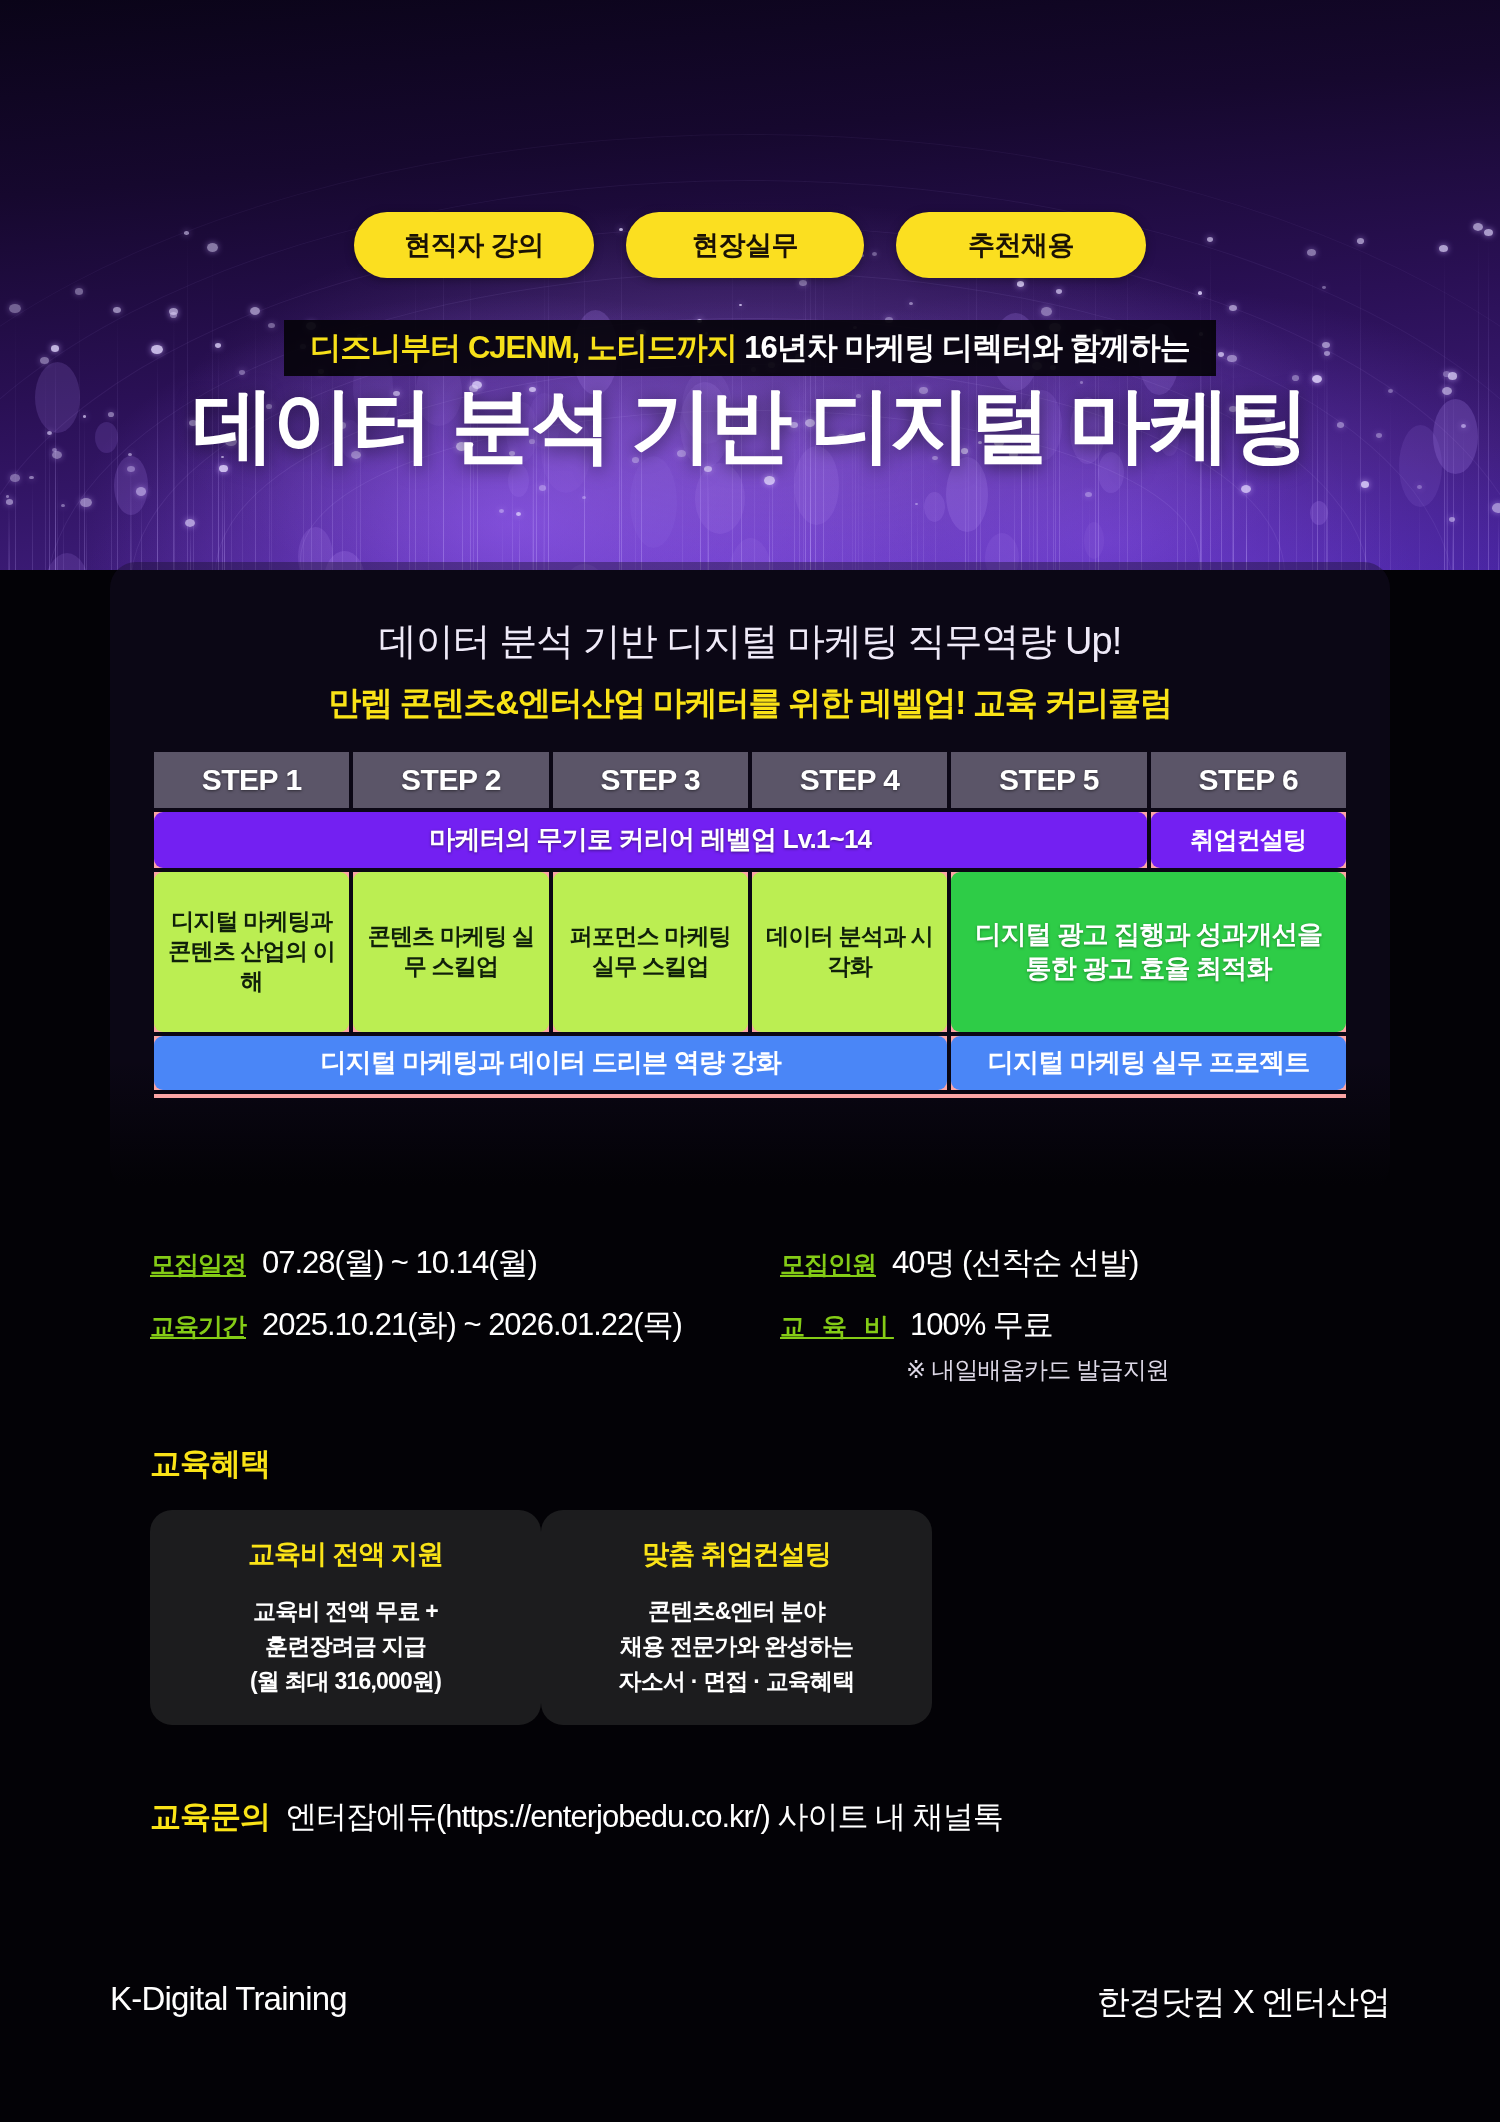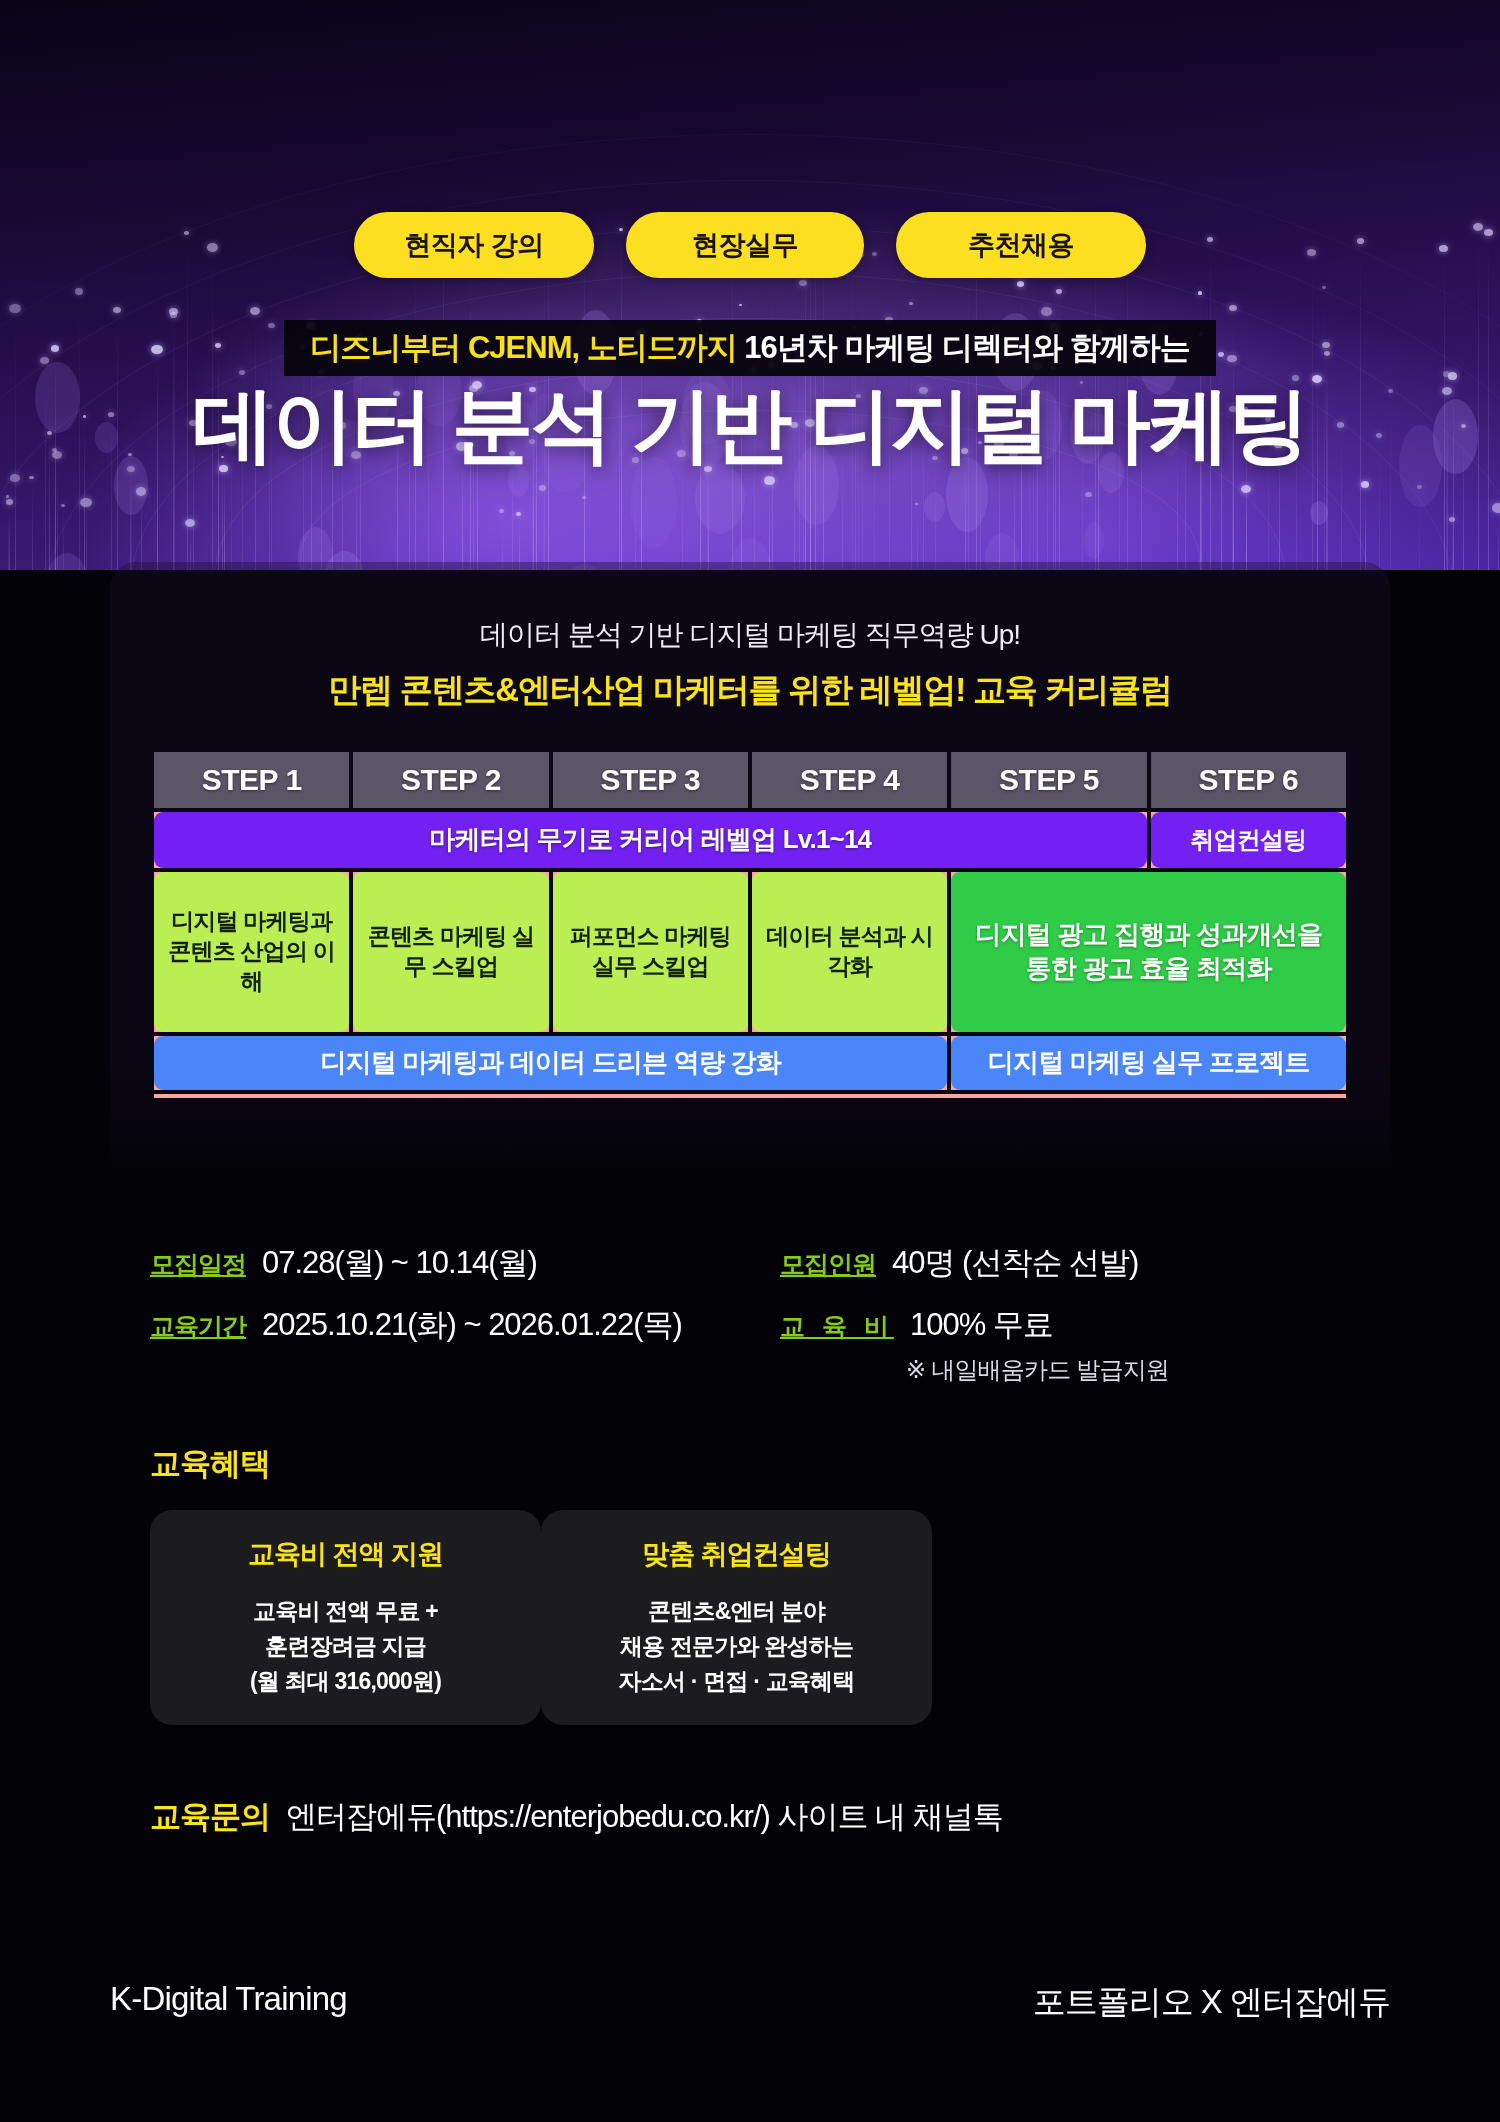--- a/index.html
+++ b/index.html
@@ -75,21 +75,21 @@
     position:absolute; left:110px; top:562px; width:1280px; height:635px;
     background:rgba(24,16,44,.40); border-radius:26px 26px 34px 34px; z-index:5;
   }
   .panel-fade {
     position:absolute; left:0; top:1060px; width:1500px; height:160px;
     background:linear-gradient(to bottom, rgba(3,2,6,0) 0%, #030206 78%); z-index:7; pointer-events:none;
   }
 
   
   .lead { position:absolute; left:0; top:616px; width:1500px; z-index:8; text-align:center; }
-  .lead-1 { font-size:28px; color:#efeaf8; letter-spacing:-1px; margin-bottom:14px; }
+  .lead-1 { font-size:38px; color:#efeaf8; letter-spacing:-1px; margin-bottom:14px; }
   .lead-2 { font-size:33px; font-weight:bold; color:#FAE317; letter-spacing:-1.2px; }
 
   
   .curri { position:absolute; left:150px; top:748px; width:1200px; z-index:9; }
   .tbl { width:100%; border-collapse:separate; border-spacing:4px; table-layout:fixed; }
   .tbl td { padding:0; vertical-align:middle; }
 
   .step-head {
     background:#5b5568; text-align:center; color:#fff;
     font-weight:bold; font-size:30px; letter-spacing:-.5px; height:56px;
@@ -626,16 +626,16 @@
     </div>
   </div>
 
   <div class="contact">
     <span class="contact-lbl">교육문의</span>
     <span class="contact-val">엔터잡에듀(https://enterjobedu.co.kr/) 사이트 내 채널톡</span>
   </div>
 
   <div class="footer">
     <div class="footer-l">K-Digital Training</div>
-    <div class="footer-r">포트폴리오 X 엔터잡에듀</div>
+    <div class="footer-r">한경닷컴 X 엔터산업</div>
   </div>
 
 </div>
 
 </body></html>

